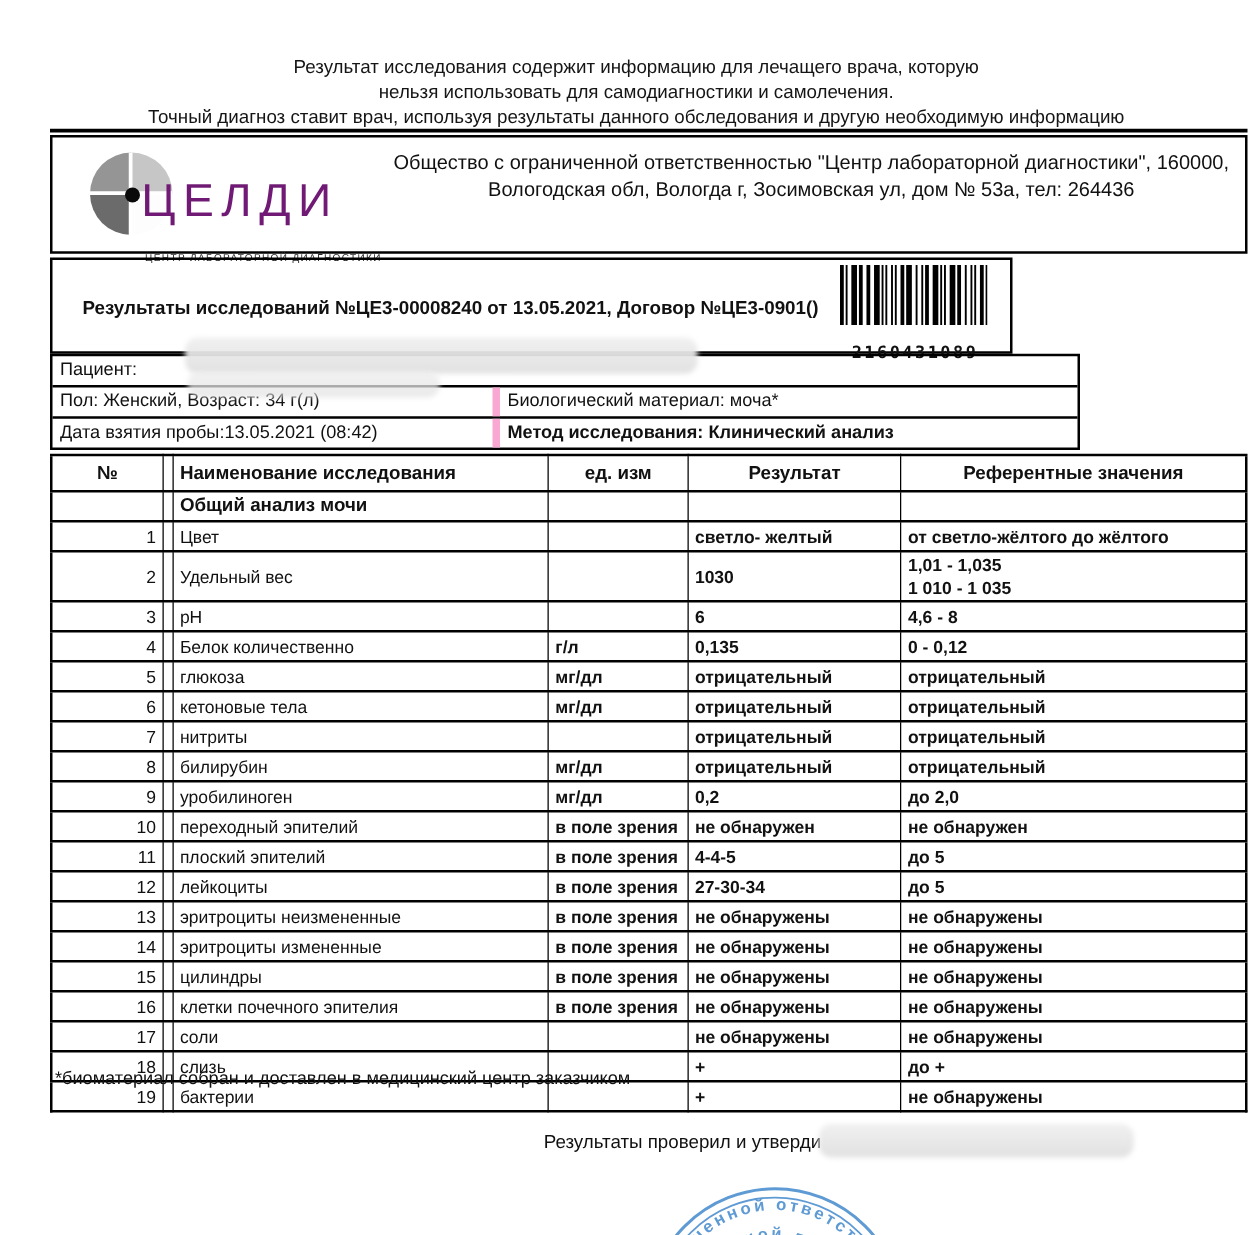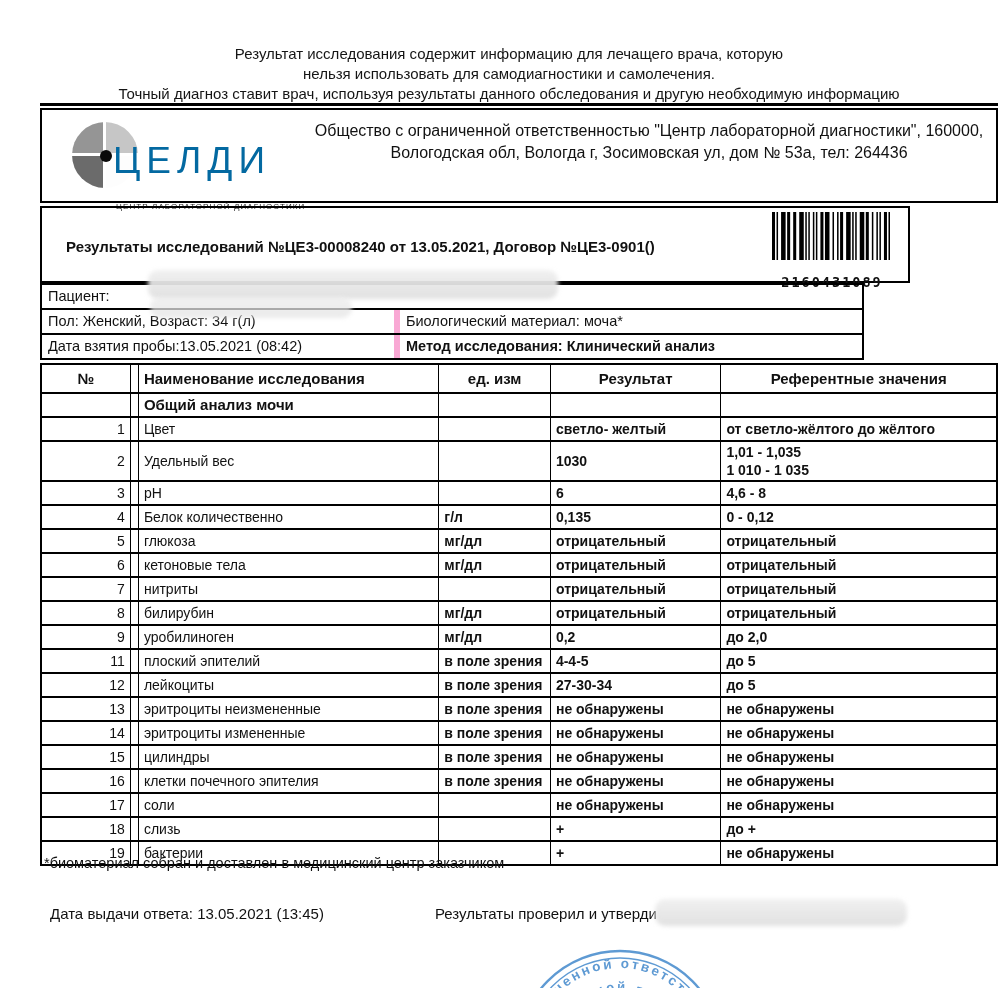--- a/index.html
+++ b/index.html
@@ -15,27 +15,27 @@
   
   .header-box{position:absolute;top:108px;left:40px;width:958px;height:95px;
     border:2px solid #000;box-sizing:border-box;}
   .logo{position:absolute;left:28px;top:8px;width:230px;height:80px;}
   .logo-circle{position:absolute;left:2px;top:4px;width:66px;height:66px;border-radius:50%;
     background:conic-gradient(#c6c6c6 0 90deg,#fdfdfd 90deg 180deg,#6b6b6b 180deg 270deg,#959595 270deg 360deg);}
   .logo-cross-v{position:absolute;left:33px;top:4px;width:3px;height:66px;background:#fff;}
   .logo-cross-h{position:absolute;left:2px;top:35px;width:66px;height:3px;background:#fff;}
   .logo-dot{position:absolute;left:30px;top:32px;width:12px;height:12px;border-radius:50%;background:#0a0a0a;}
   .logo-title{position:absolute;left:43px;top:22px;font-size:37px;font-weight:400;
-    letter-spacing:6px;color:#0369a1;}
+    letter-spacing:6px;color:#701a75;}
   .logo-subtitle{position:absolute;left:46px;top:84px;font-size:8px;letter-spacing:1.1px;
     color:#2a2a2a;white-space:nowrap;}
   .company-info{position:absolute;left:262px;top:10px;width:690px;text-align:center;
     font-size:16px;font-weight:normal;line-height:21.5px;}
   
-  .order-box{position:absolute;top:206px;left:40px;width:870px;height:77px;
+  .order-box{position:absolute;top:206px;left:40px;width:770px;height:77px;
     border:2px solid #000;box-sizing:border-box;}
   .order-title{position:absolute;left:24px;top:30px;font-size:15px;font-weight:bold;}
   .barcode{position:absolute;right:16px;top:4px;width:120px;height:68px;}
   .barcode svg{display:block;width:118px;height:48px;}
   .barcode-number{font-family:"DejaVu Sans Mono",monospace;font-size:13.5px;
     letter-spacing:2px;text-align:center;margin-top:14px;font-weight:bold;}
   
   .patient-box{position:absolute;top:283px;left:40px;width:824px;
     border:2px solid #000;box-sizing:border-box;font-size:14.5px;}
   .p-row{display:flex;border-top:2px solid #000;}
@@ -242,20 +242,28 @@
     </tr>
         <tr>
       <td class="c-num">9</td>
       <td class="c-sp"></td>
       <td class="c-name">уробилиноген</td>
       <td class="c-unit">мг/дл</td>
       <td class="c-res">0,2</td>
       <td class="c-ref">до 2,0</td>
     </tr>
         <tr>
+      <td class="c-num">10</td>
+      <td class="c-sp"></td>
+      <td class="c-name">переходный эпителий</td>
+      <td class="c-unit">в поле зрения</td>
+      <td class="c-res">не обнаружен</td>
+      <td class="c-ref">не обнаружен</td>
+    </tr>
+        <tr>
       <td class="c-num">11</td>
       <td class="c-sp"></td>
       <td class="c-name">плоский эпителий</td>
       <td class="c-unit">в поле зрения</td>
       <td class="c-res">4-4-5</td>
       <td class="c-ref">до 5</td>
     </tr>
         <tr>
       <td class="c-num">12</td>
       <td class="c-sp"></td>
@@ -317,21 +325,20 @@
       <td class="c-sp"></td>
       <td class="c-name">бактерии</td>
       <td class="c-unit"></td>
       <td class="c-res">+</td>
       <td class="c-ref">не обнаружены</td>
     </tr>
       </tbody>
   </table>
 
   <div class="footnote">*биоматериал собран и доставлен в медицинский центр заказчиком</div>
-  <div class="footer-date">Дата выдачи ответа: 13.05.2021 (13:45)</div>
   <div class="footer-approved">Результаты проверил и утверди</div>
 
   <div class="blur-patch blur-1"></div>
   <div class="blur-patch blur-2"></div>
   <div class="blur-patch blur-3"></div>
 
   <svg class="stamp" viewBox="0 0 250 250">
     <defs>
       <path id="arc-outer" d="M 40 125 A 85 85 0 0 1 210 125" fill="none"></path>
       <path id="arc-inner" d="M 63 125 A 62 62 0 0 1 187 125" fill="none"></path>

